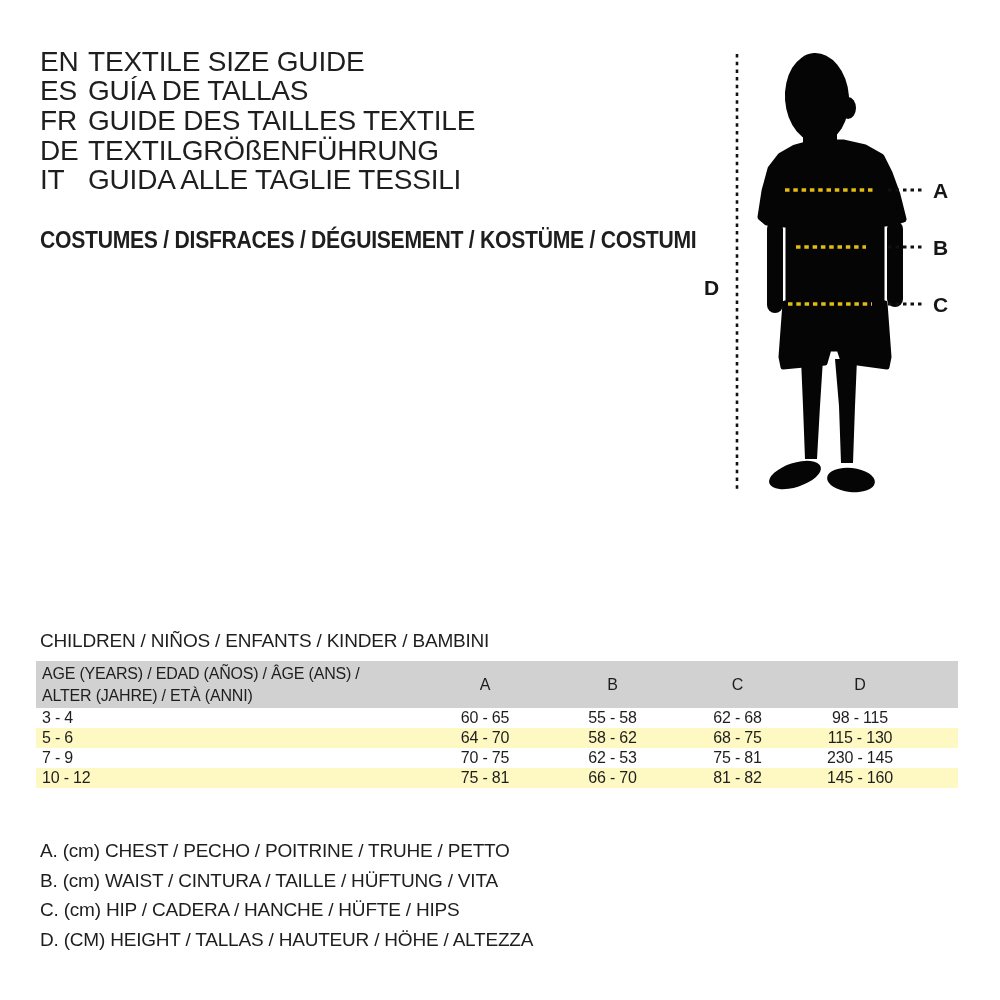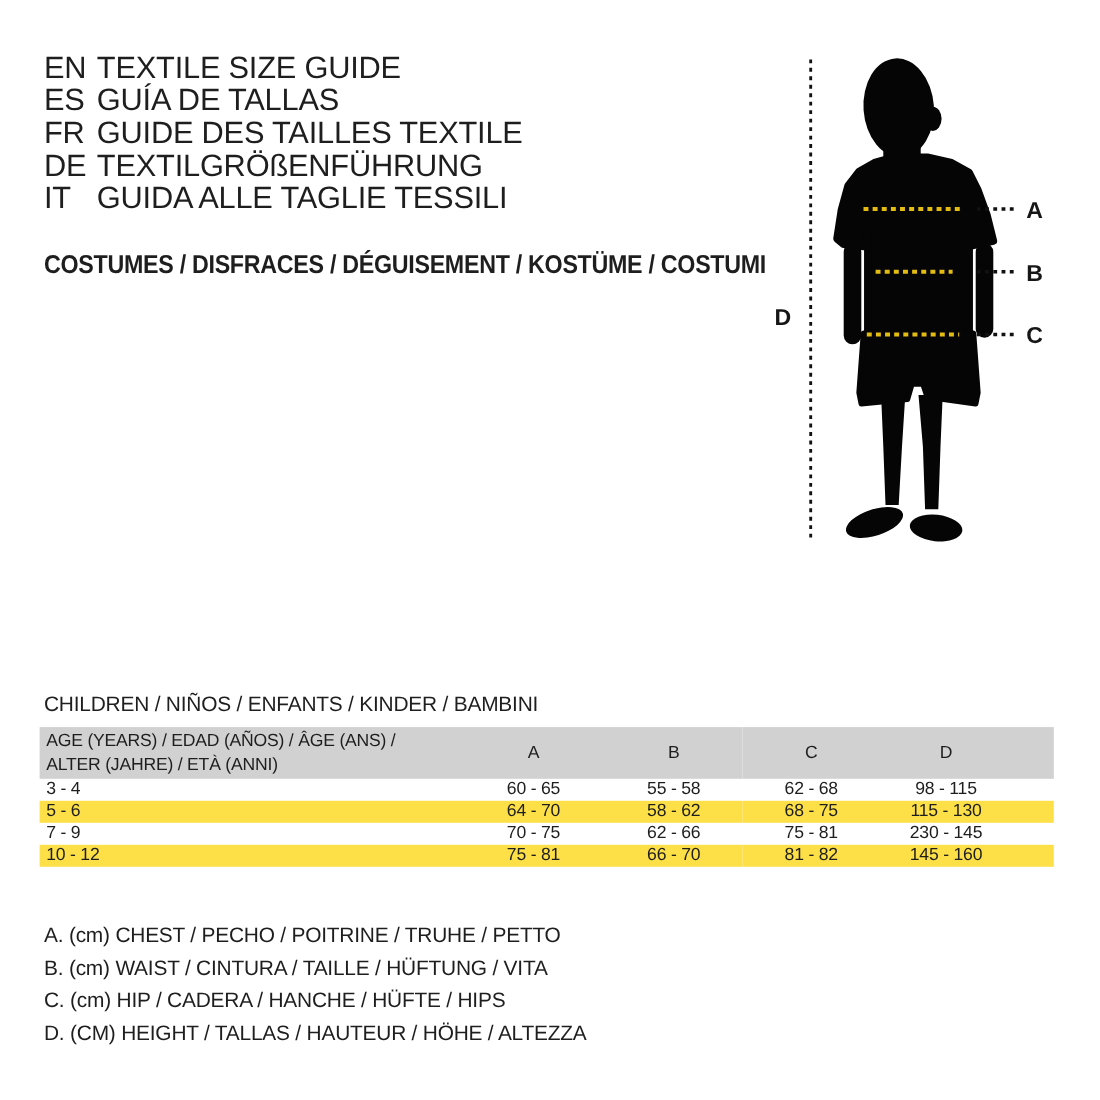--- a/index.html
+++ b/index.html
@@ -53,21 +53,21 @@
     font-size: 16px;
     color: #1e1e1e;
   }
   table.size-table th, table.size-table td { font-weight: normal; vertical-align: middle; }
   thead tr { background: #d1d1d1; }
   thead th { height: 47px; text-align: center; }
   th.age-head { text-align: left; padding-left: 6px; }
   th.age-head .hline { line-height: 22px; white-space: nowrap; }
   tbody td { height: 20px; text-align: center; }
   tbody td.age-cell { text-align: left; padding-left: 6px; }
-  tbody tr.alt { background: #fde047; }
+  tbody tr.alt { background: #fef9c3; }
 
   
   .legend { position: absolute; left: 40px; top: 836px; font-size: 19px; line-height: 29.5px; }
   .legend div { white-space: nowrap; }
 </style>
 </head>
 <body>
 
 <div class="canvas">
 
@@ -178,21 +178,21 @@
         <td class="age-cell">5 - 6</td>
         <td>64 - 70</td>
         <td>58 - 62</td>
         <td>68 - 75</td>
         <td>115 - 130</td>
         <td></td>
       </tr>
       <tr>
         <td class="age-cell">7 - 9</td>
         <td>70 - 75</td>
-        <td>62 - 66</td>
+        <td>62 - 53</td>
         <td>75 - 81</td>
         <td>230 - 145</td>
         <td></td>
       </tr>
       <tr class="alt">
         <td class="age-cell">10 - 12</td>
         <td>75 - 81</td>
         <td>66 - 70</td>
         <td>81 - 82</td>
         <td>145 - 160</td>

